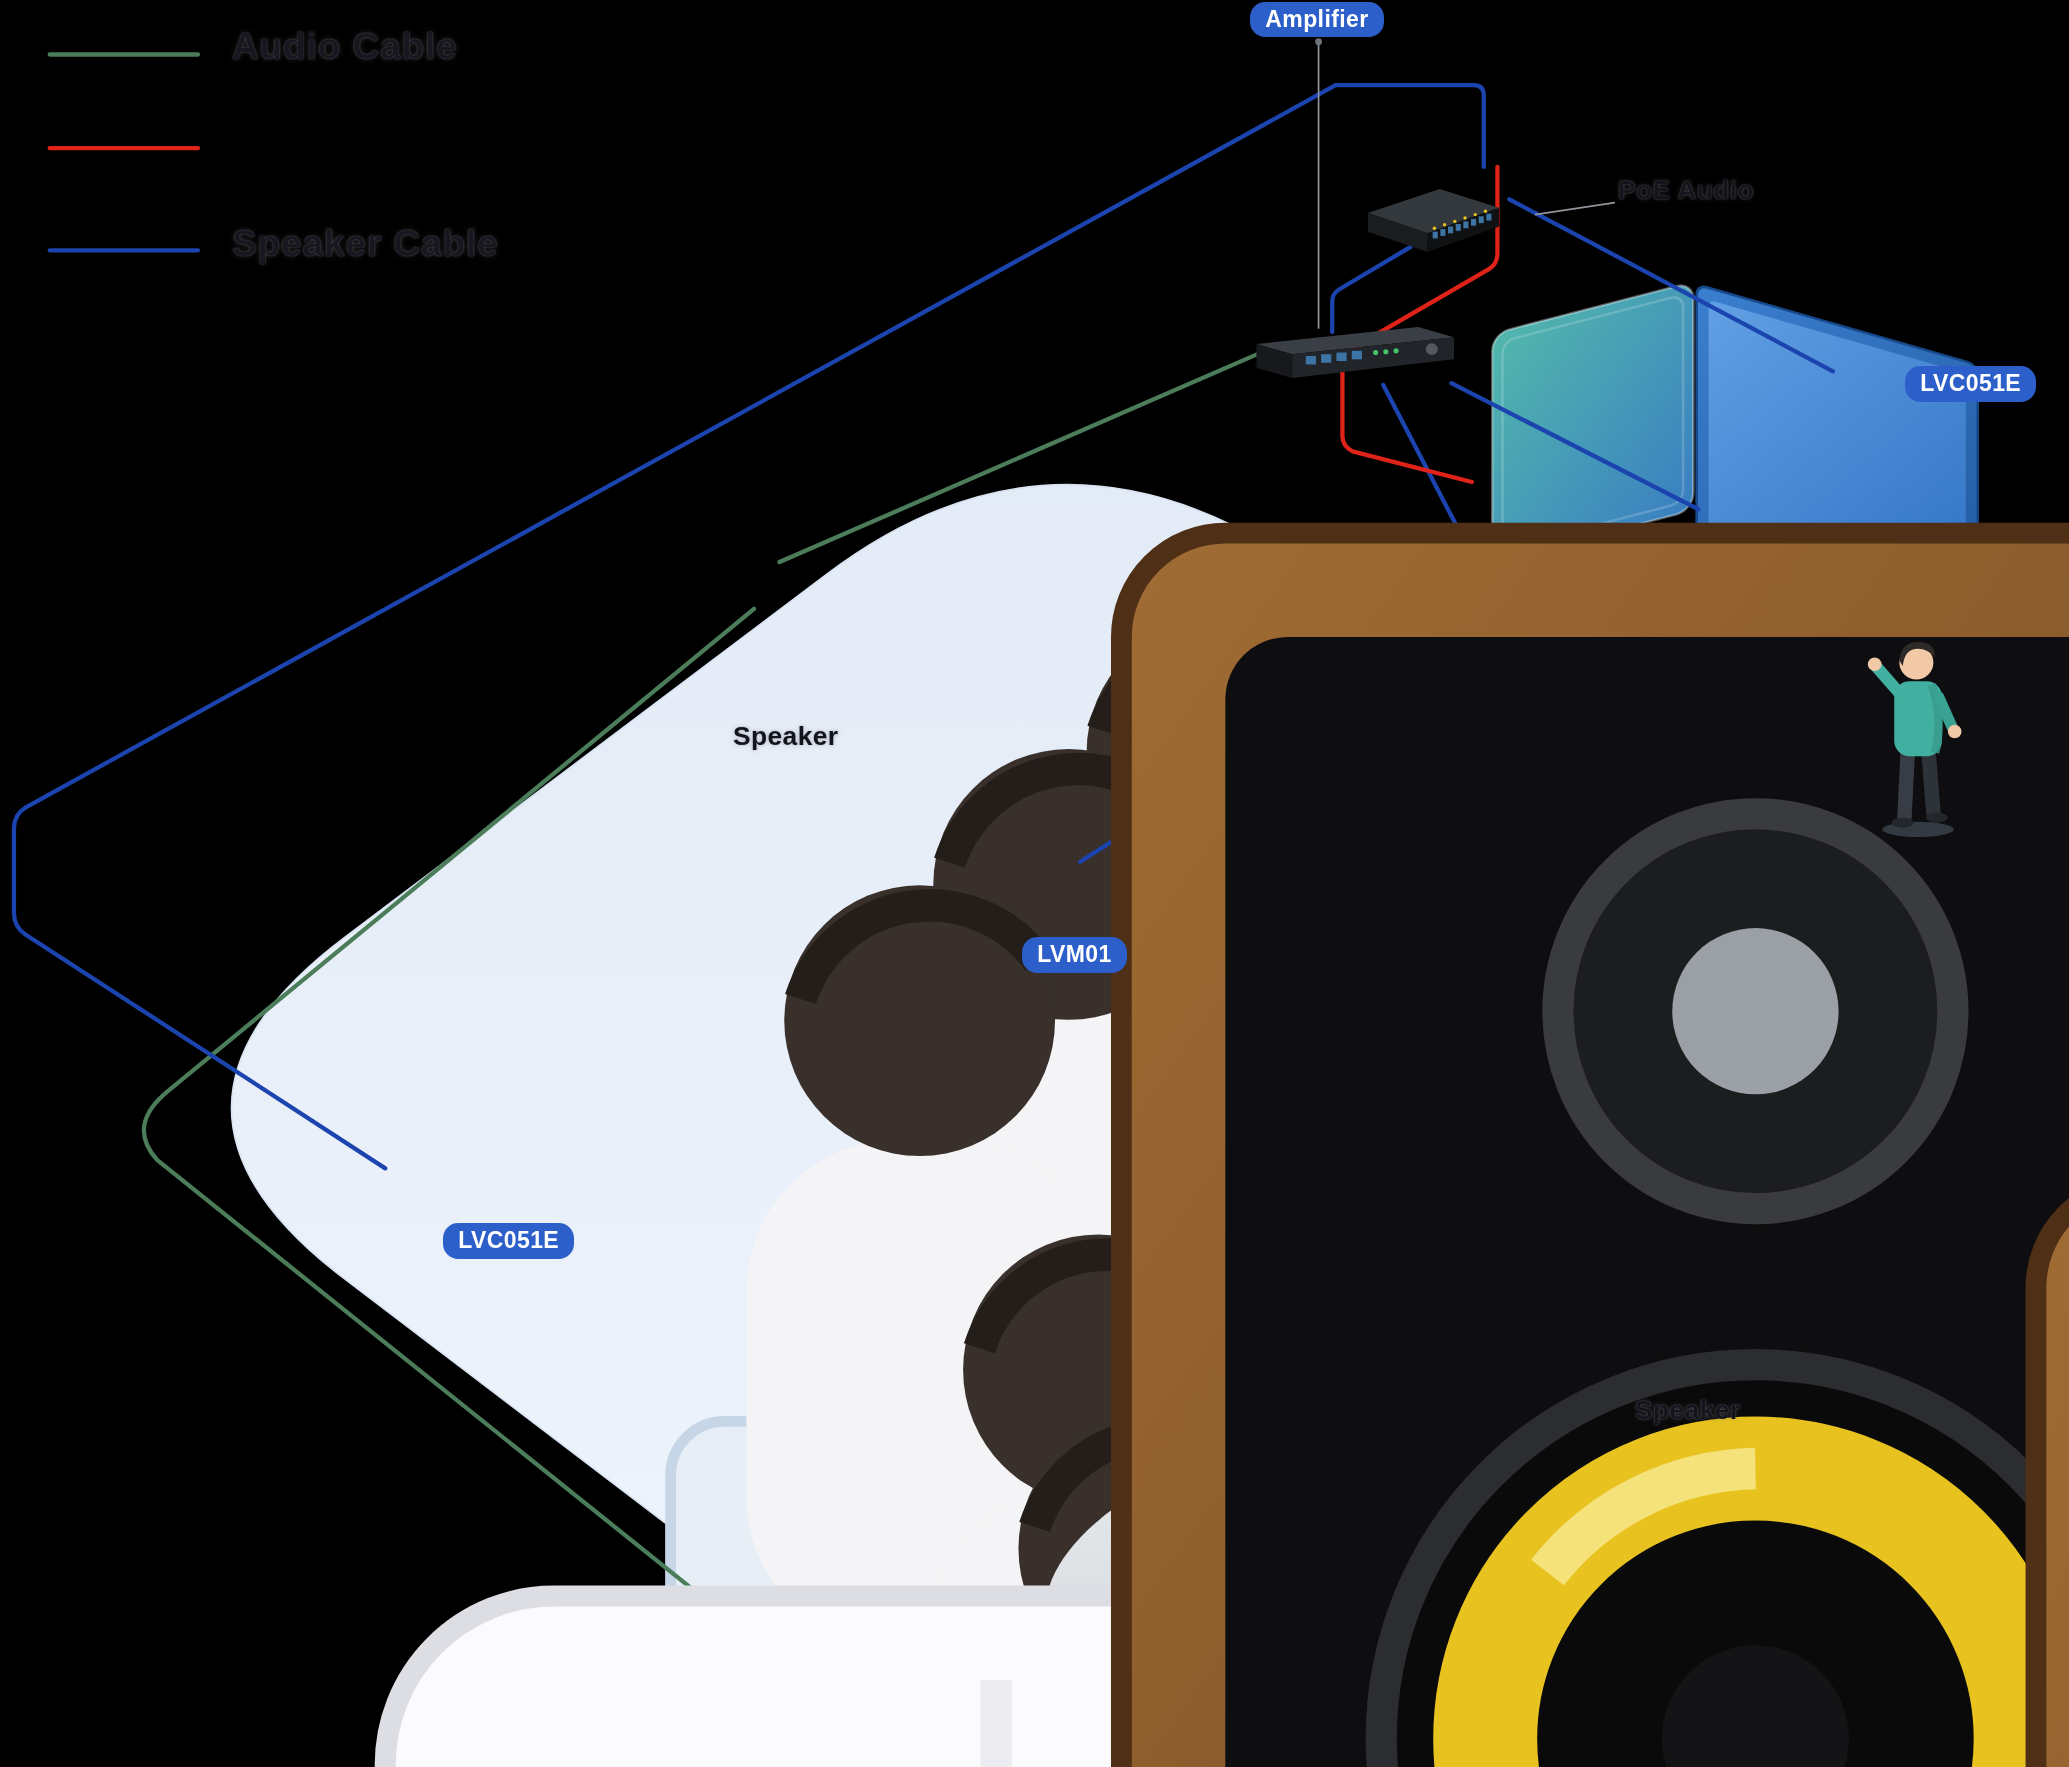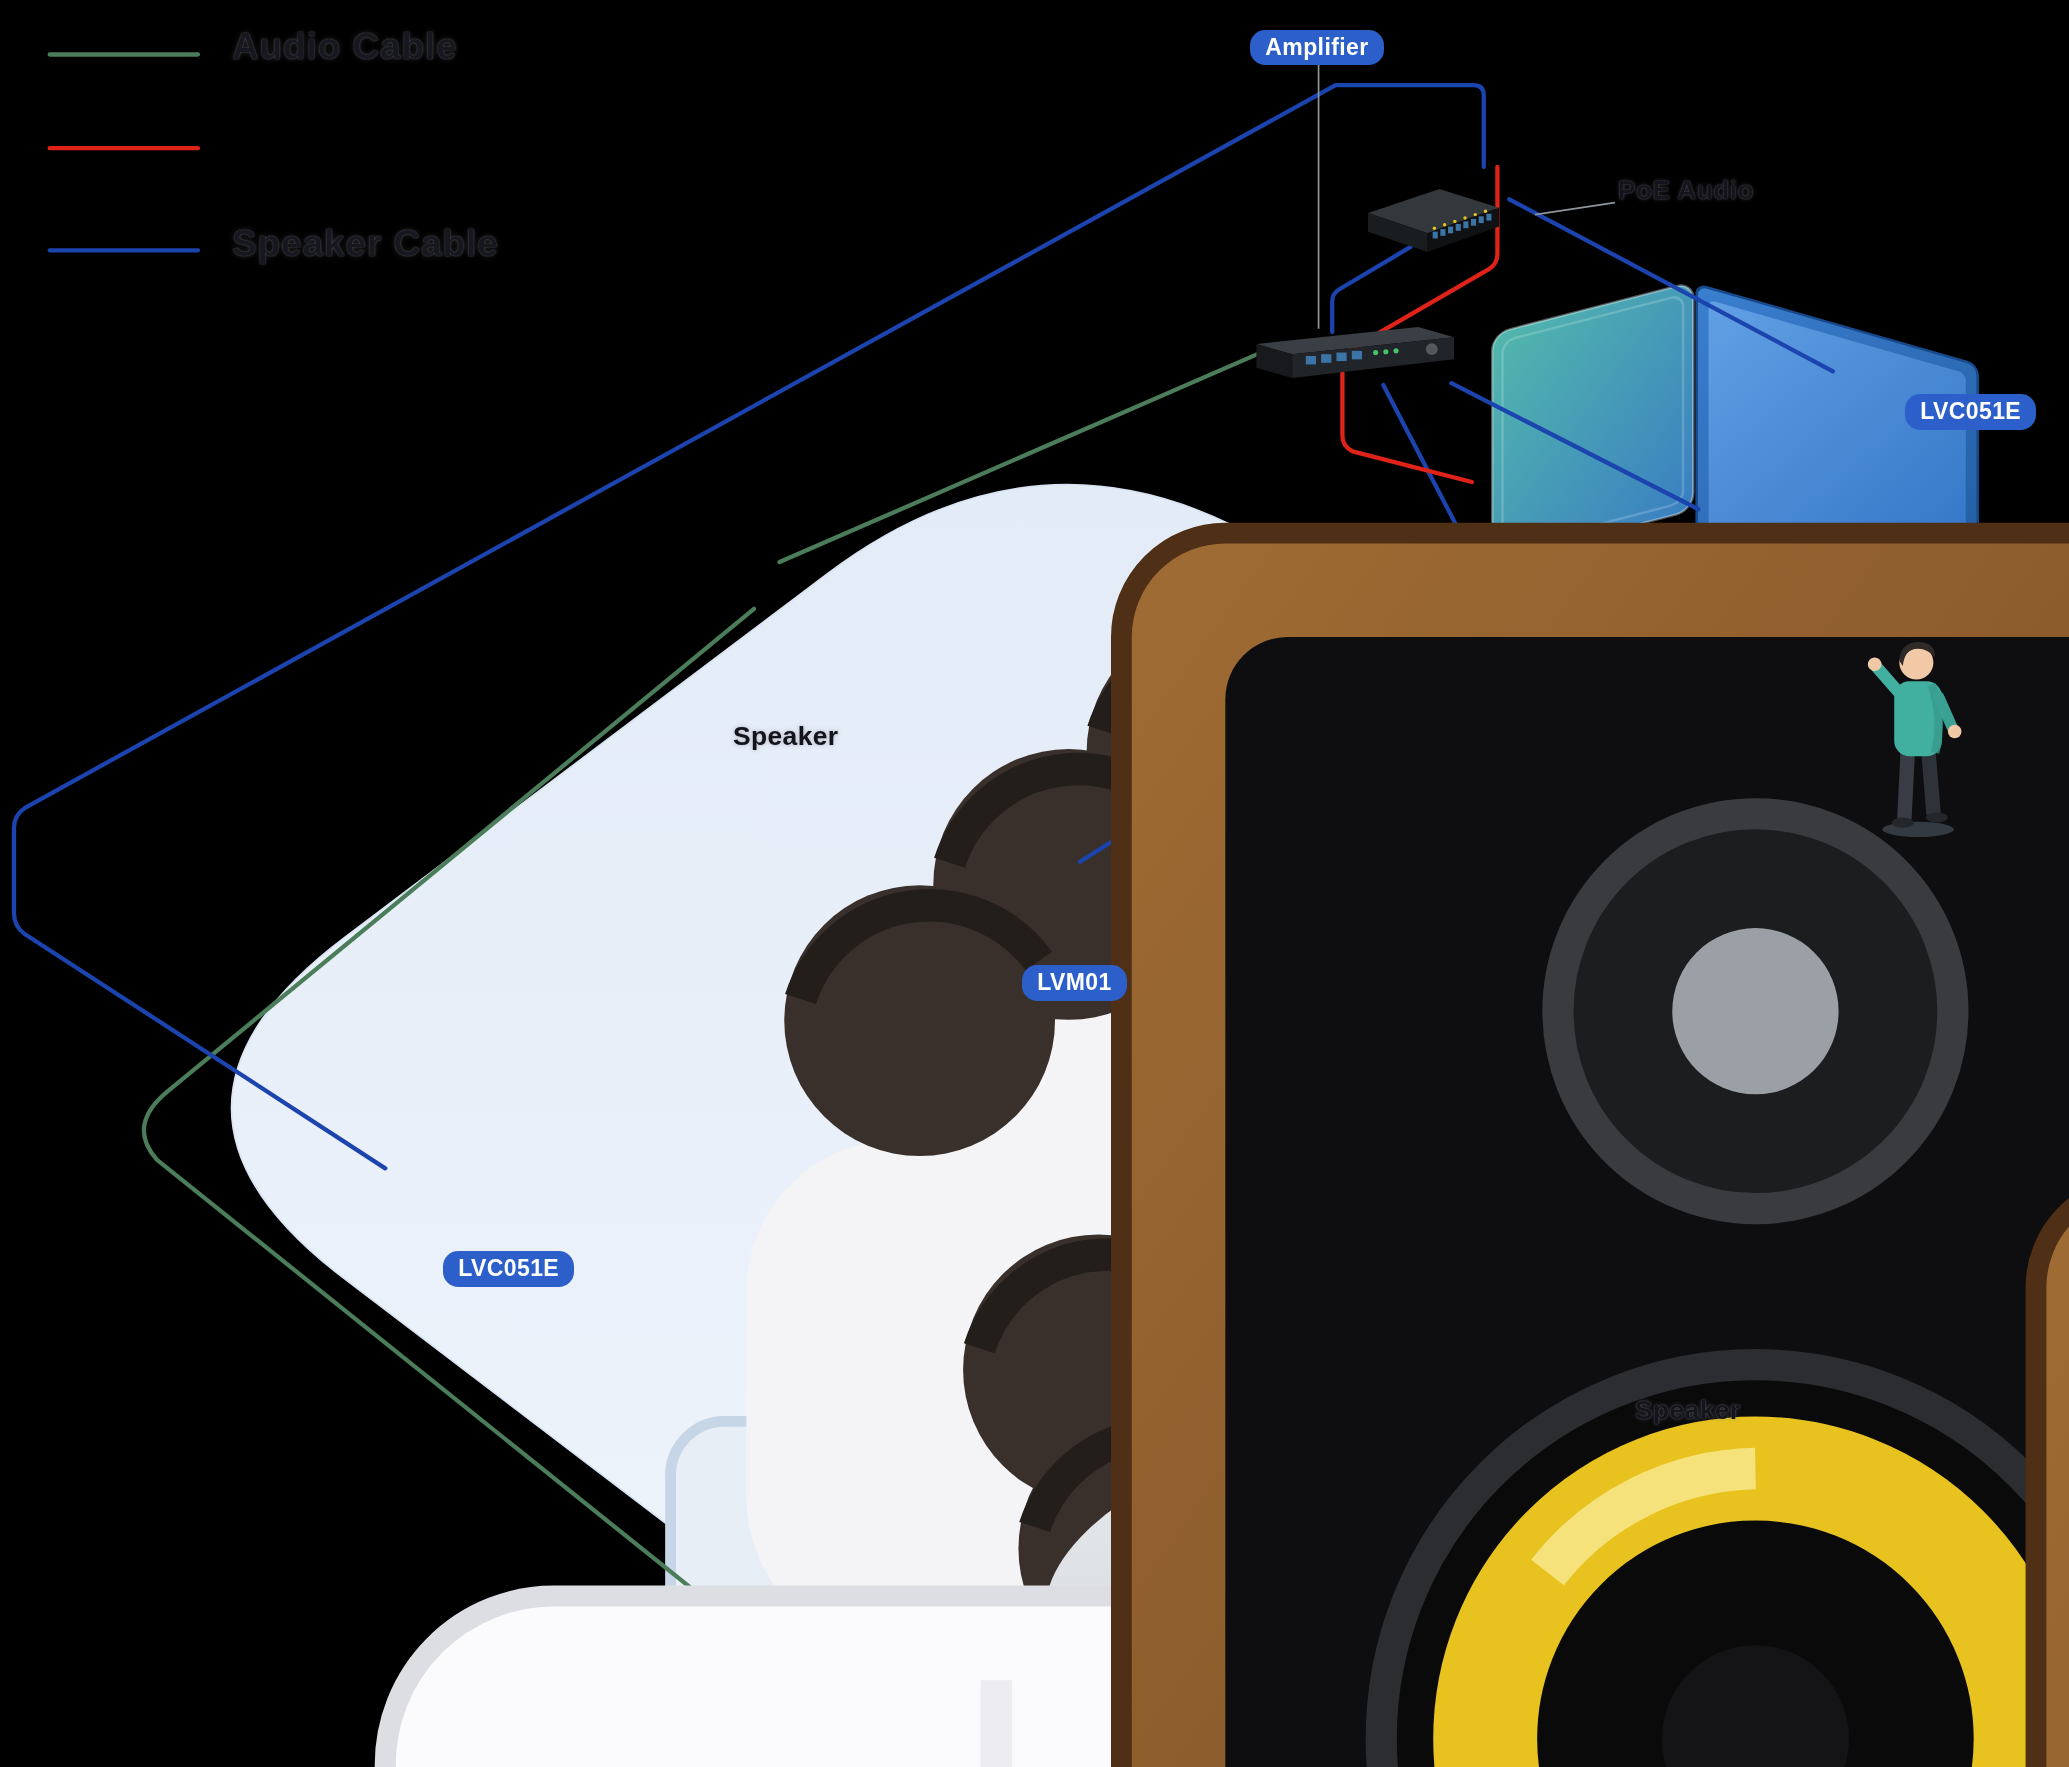--- a/index.html
+++ b/index.html
@@ -5,21 +5,21 @@
   html,body{margin:0;padding:0;background:#000;}
   .stage{position:relative;width:2070px;height:1767px;background:#000;
          font-family:"Liberation Sans",sans-serif;overflow:hidden;}
   .scene{position:absolute;left:0;top:0;}
   .overlay{position:absolute;inset:0;pointer-events:none;}
   .legend-label{position:absolute;color:#17171f;font-size:37px;font-weight:800;letter-spacing:0.9px;
     text-shadow:0 0 1.7px rgba(150,150,160,.6),0 0 6.8px rgba(105,105,115,.35);white-space:nowrap;}
   .plain-label{position:absolute;color:#14141c;font-size:26.4px;font-weight:600;letter-spacing:0.4px;
     text-shadow:0 0 1.7px rgba(155,155,165,.55),0 0 5.1px rgba(115,115,125,.35);white-space:nowrap;}
   .badge{position:absolute;background:var(--badge,#2c5fc9);color:#fff;font-size:23px;font-weight:700;
-    padding:4.3px 15.3px;border-radius:15.3px;letter-spacing:0.4px;white-space:nowrap;margin-top:28px;}
+    padding:4.3px 15.3px;border-radius:15.3px;letter-spacing:0.4px;white-space:nowrap;}
   .cable{fill:none;stroke-linecap:round;stroke-linejoin:round;}
   .cable.audio{stroke:var(--audio_cable,#4c7d5a);stroke-width:5;}
   .cable.network{stroke:var(--network_cable,#1b44ae);stroke-width:5;}
   .cable.redc{stroke:var(--red_cable,#e02318);stroke-width:5;}
   .legend-line{stroke-width:7;}
   .leader{stroke:#8f959b;stroke-width:2;fill:none;}
   .alt{--shirtB:#63b0a2;}
 </style>
 </head>
 <body>

